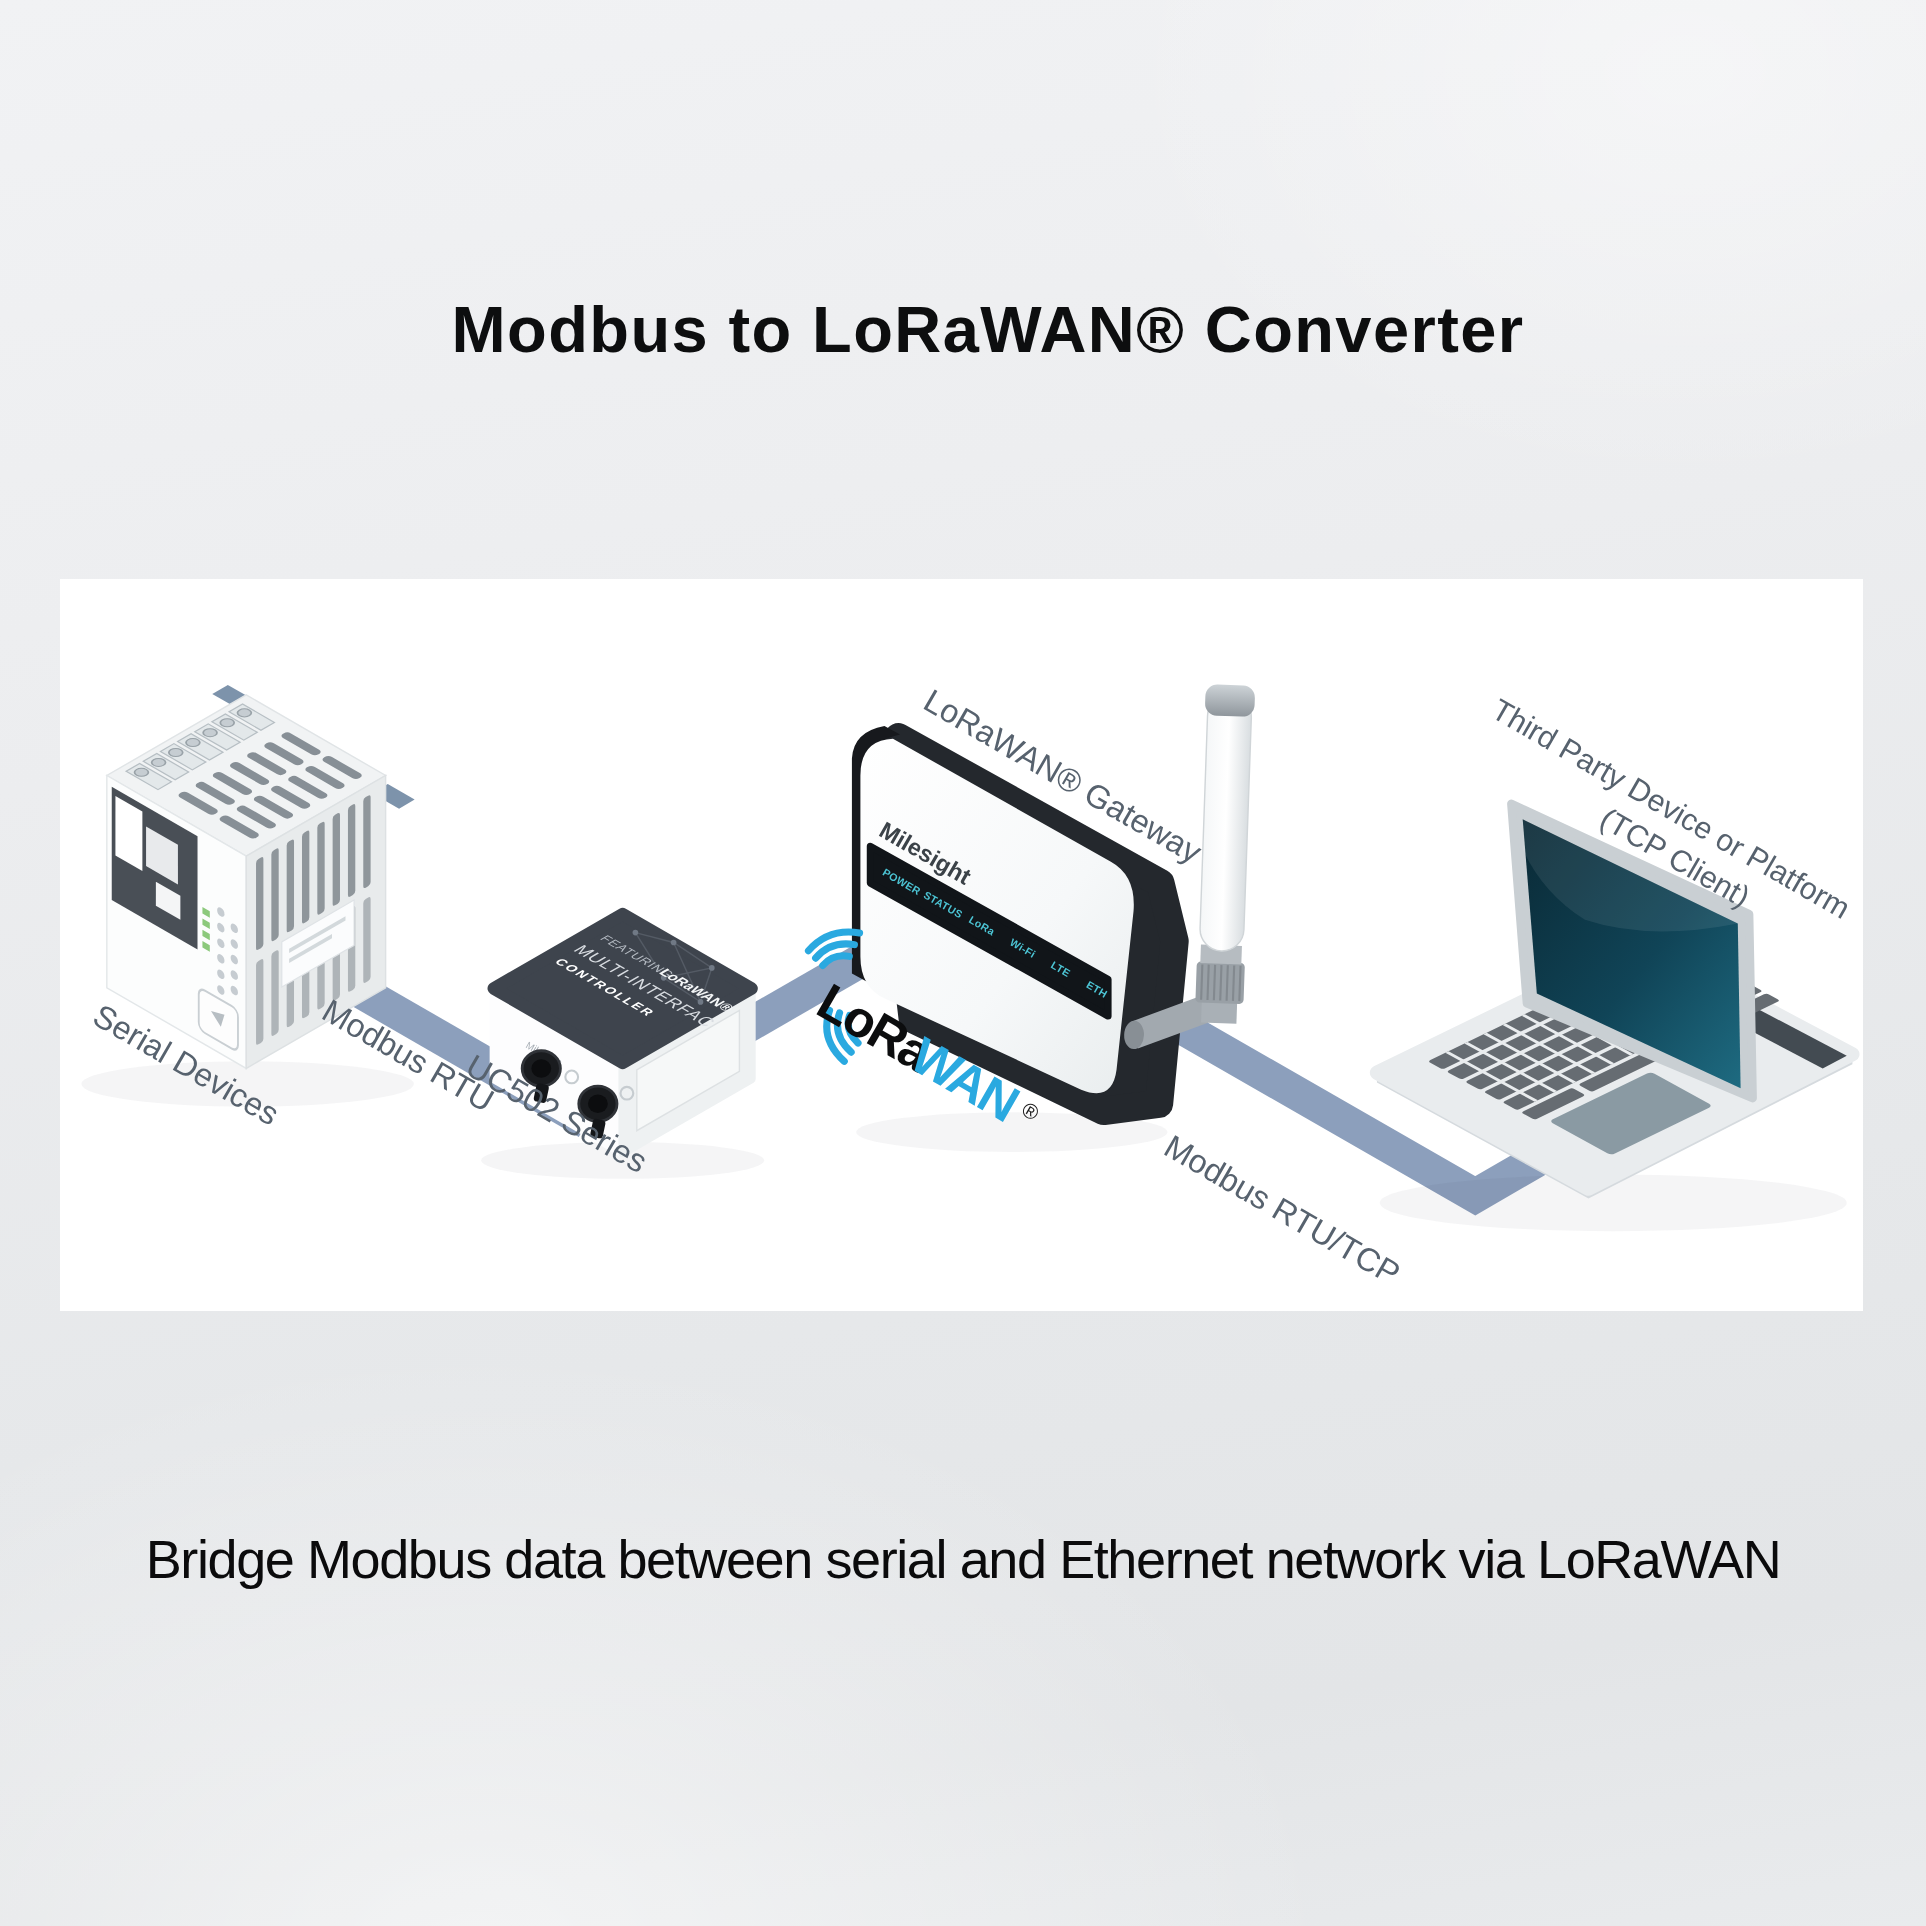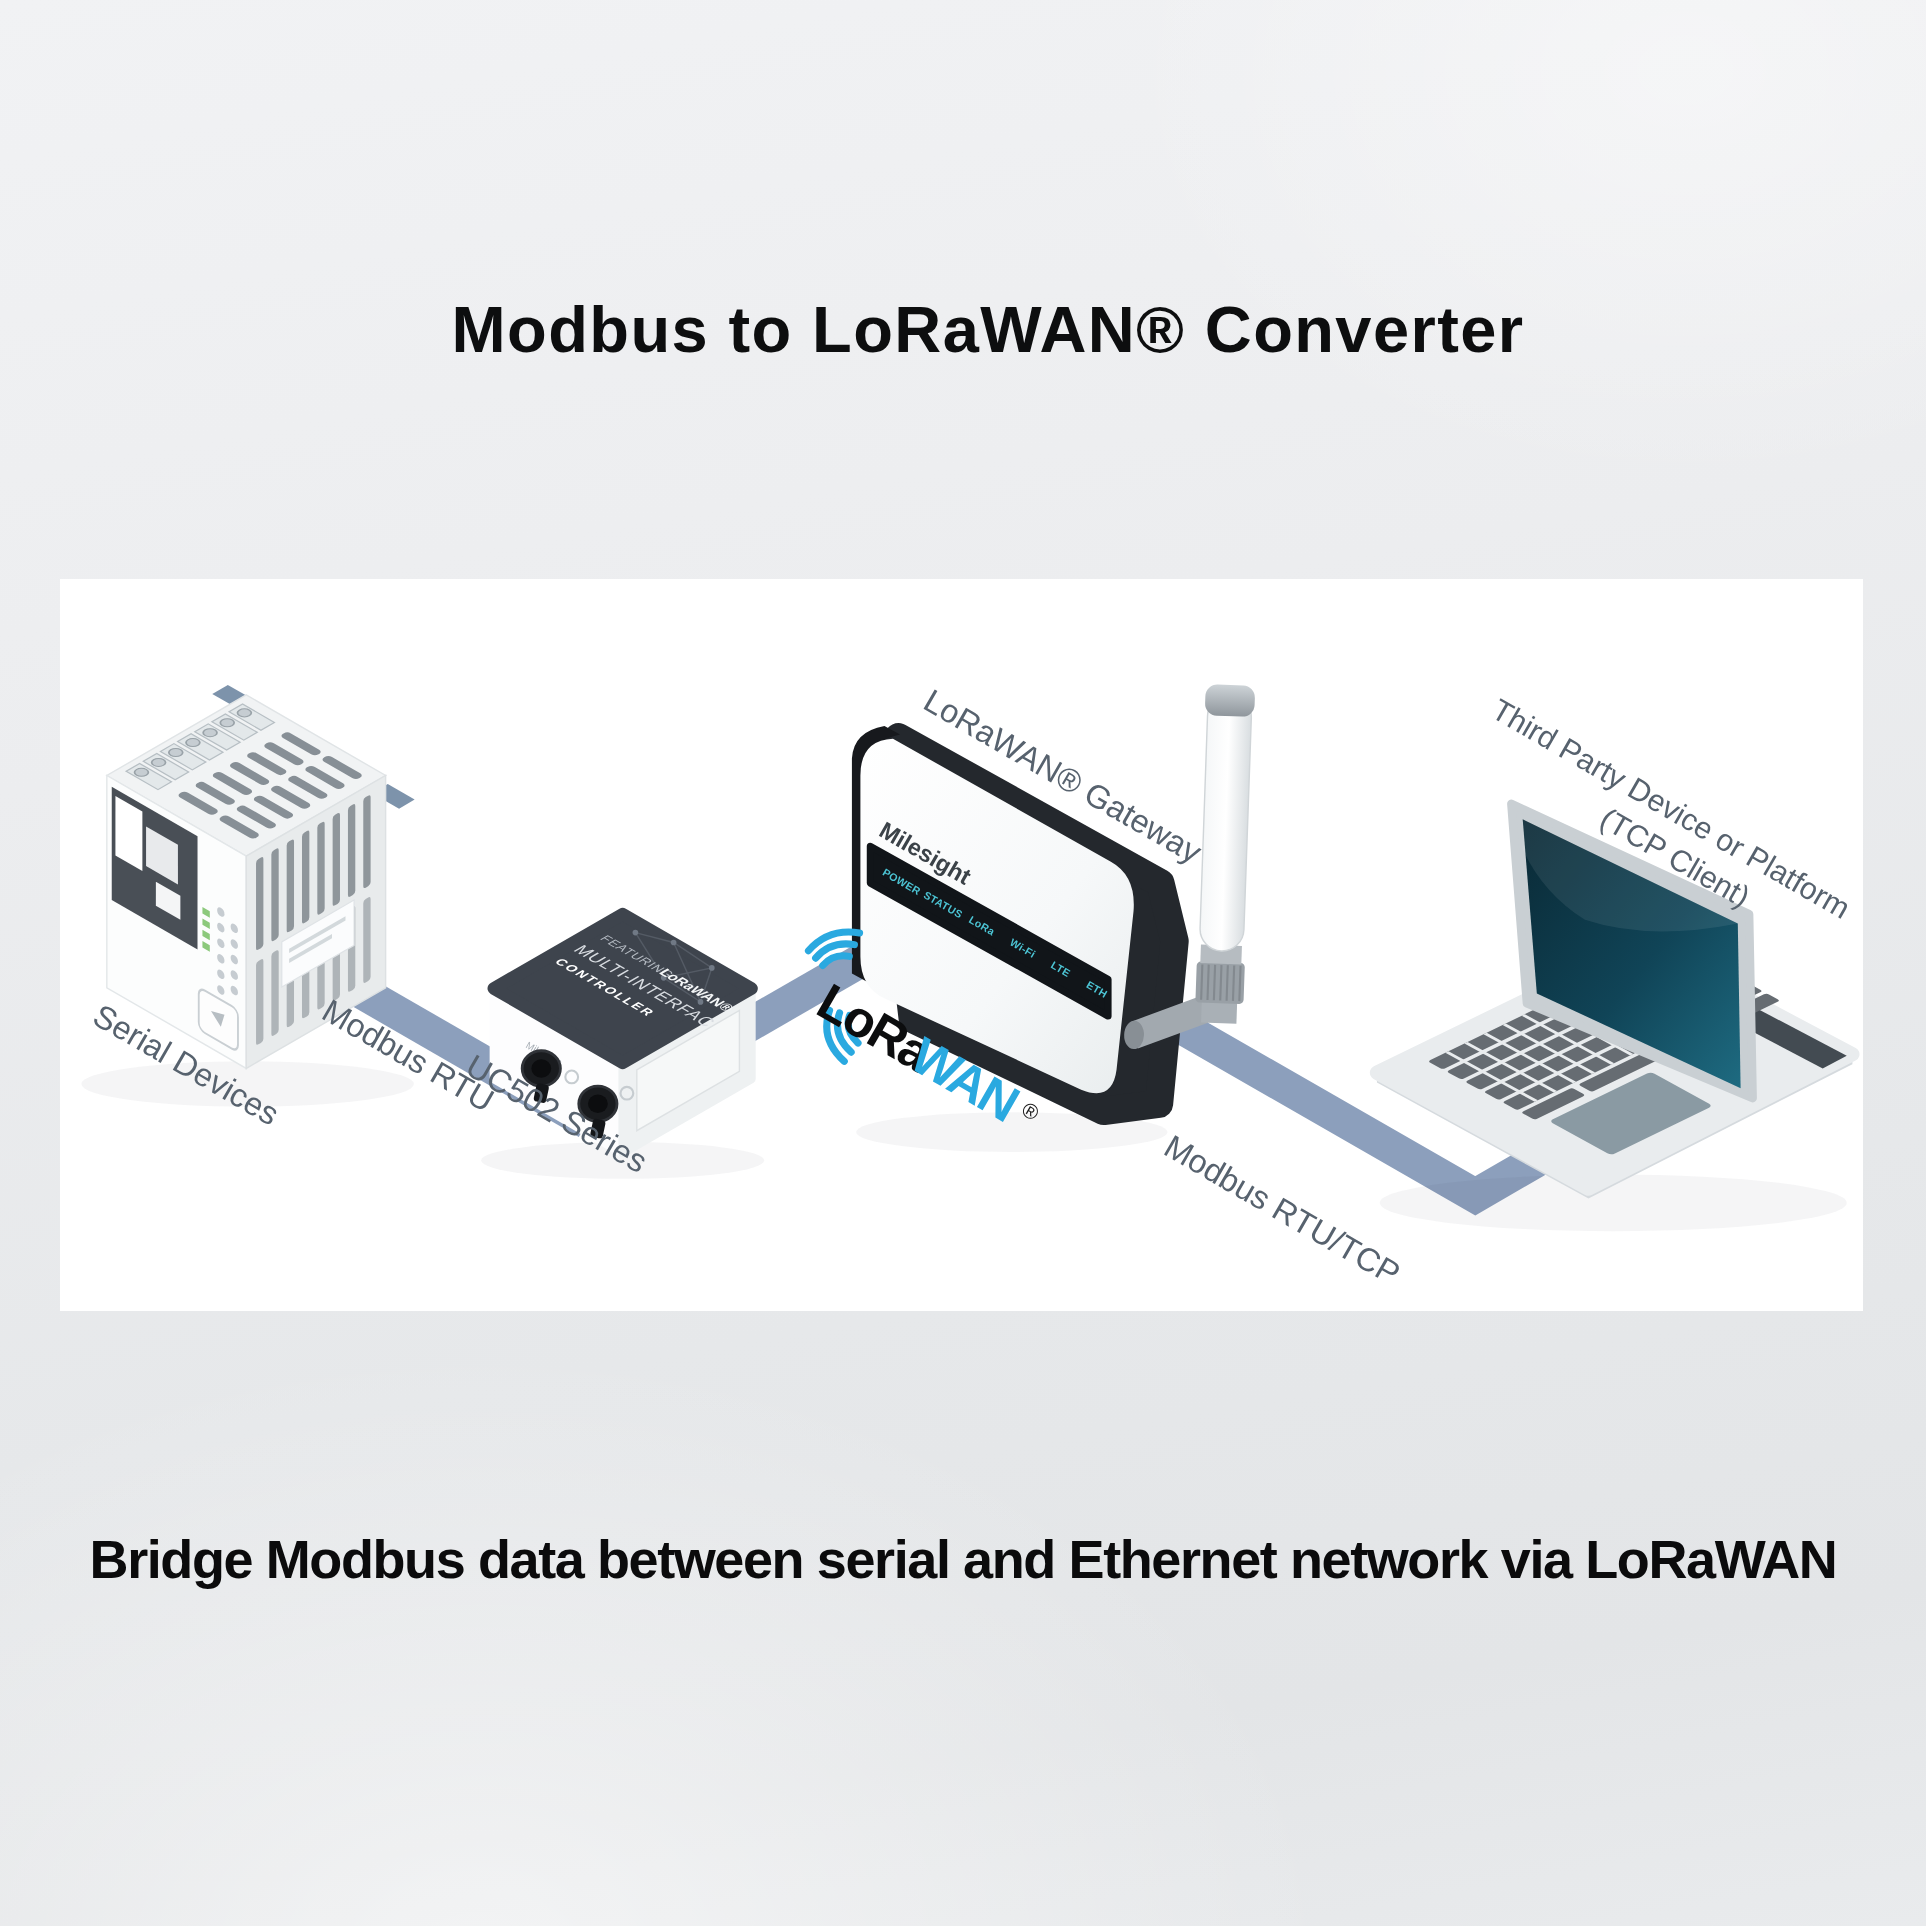--- a/index.html
+++ b/index.html
@@ -13,21 +13,21 @@
     background:radial-gradient(ellipse at 40% 80%, rgba(255,255,255,0.55), rgba(255,255,255,0) 65%);}
   .glow2{position:absolute;right:-212px;top:-142px;width:1132px;height:708px;
     background:radial-gradient(ellipse at 60% 30%, rgba(255,255,255,0.4), rgba(255,255,255,0) 60%);}
   #panel{position:absolute;left:60px;top:579px;width:1803px;height:732px;background:#ffffff;}
   #title{
     position:absolute;top:292px;left:50%;transform:translateX(calc(-50% + 25px));
     white-space:nowrap;font-size:65px;font-weight:600;letter-spacing:1.4px;color:#0d0e0f;
   }
   #caption{
     position:absolute;top:1528px;left:50%;transform:translateX(-50%);
-    white-space:nowrap;font-size:54px;font-weight:700;letter-spacing:-1.4px;color:#0b0b0c;
+    white-space:nowrap;font-size:54px;font-weight:400;letter-spacing:-1.4px;color:#0b0b0c;
   }
   svg{position:absolute;left:0;top:0;}
   .lbl{fill:#57626E;font-size:46px;font-weight:400;}
   .lbl-sm{fill:#57626E;font-size:43px;font-weight:400;}
   .led{fill:#4CC4D4;font-size:15px;font-weight:700;letter-spacing:.5px;}
 </style>
 </head>
 <body>
 
 <div id="page">

